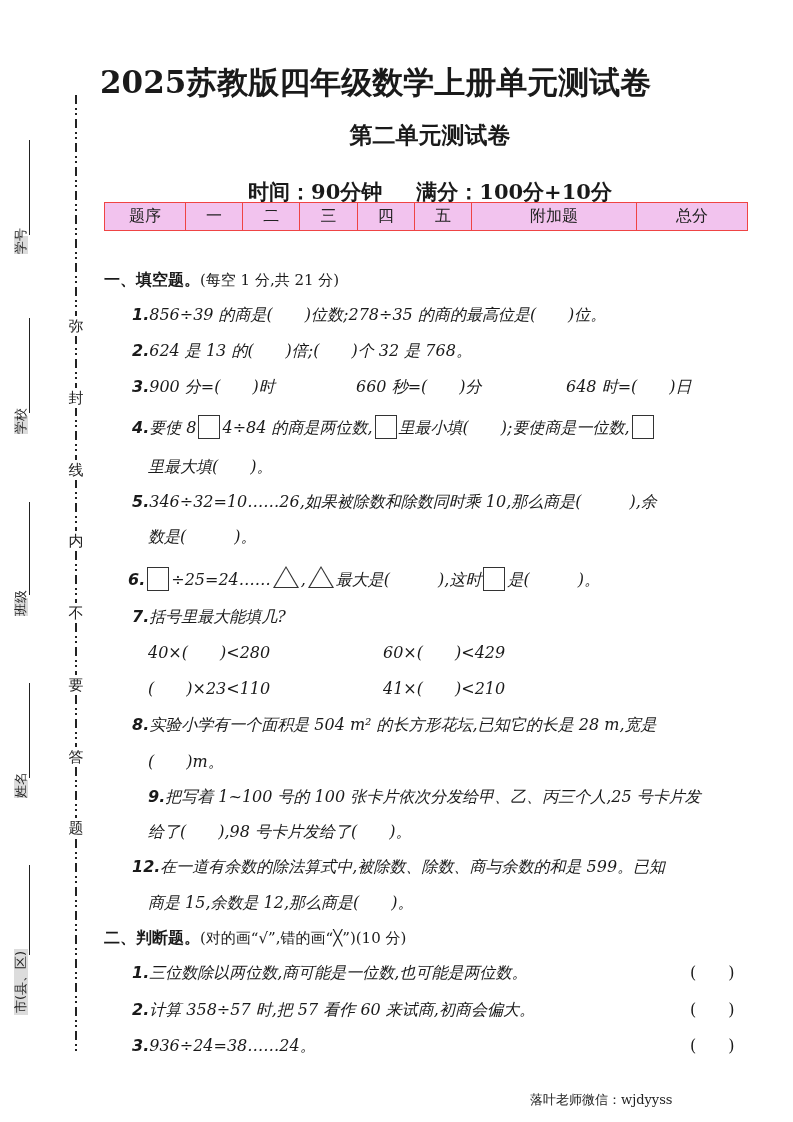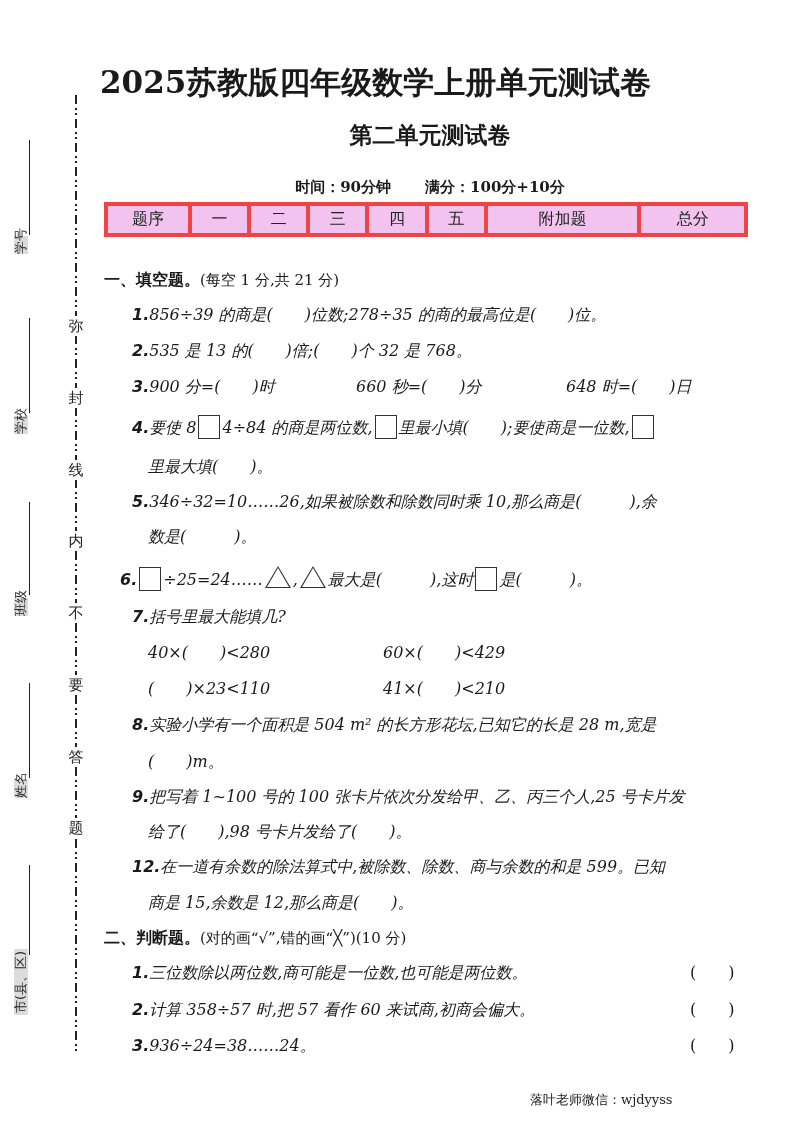--- a/index.html
+++ b/index.html
@@ -23,27 +23,27 @@
   .seal-char { position: absolute; left: 66px; width: 20px; height: 20px; background: #fff;
                font-family: "DejaVu Sans", sans-serif; font-size: 15px; text-align: center;
                line-height: 20px; color: #222; }
 
   
   .title { position: absolute; left: 100px; width: 660px; top: 62px; 
            font-family: "DejaVu Serif", serif; font-weight: bold; font-size: 31px; letter-spacing: 0px; }
   .subtitle { position: absolute; left: 100px; width: 660px; top: 120px; text-align: center;
               font-weight: bold; font-size: 23px; }
   .meta { position: absolute; left: 100px; width: 660px; top: 178px; text-align: center;
-          font-weight: bold; font-size: 15px; }
+          font-weight: bold; font-size: 21px; }
   .meta span + span { margin-left: 34px; }
 
   
   .score-table { position: absolute; left: 104px; top: 202px; width: 644px; border-collapse: collapse;
                  font-family: "DejaVu Sans", sans-serif; }
-  .score-table td { border: 4px solid #ef4444; height: 26px; text-align: center; font-size: 16px;
+  .score-table td { border: 1px solid #ef4444; height: 26px; text-align: center; font-size: 16px;
                     padding: 0; color: #222; }
   .score-table tr.head td { background: #f2c3ee; height: 27px; }
   .score-table tr.score td:first-child { background: #f2c3ee; }
   .score-table td:first-child { width: 80px; }
 
   
   .section { position: absolute; left: 104px; font-size: 16px; font-weight: bold;
              font-family: "DejaVu Sans", sans-serif; white-space: nowrap; }
   .section .note { font-weight: normal; font-family: "DejaVu Serif", serif; font-size: 15px; }
   .line { position: absolute; font-size: 16px; white-space: nowrap; letter-spacing: 0px; font-style: italic; }
@@ -112,57 +112,57 @@
 
 <div class="section" style="top:270px">
   <span>一、填空题。</span><span class="note">(每空 1 分,共 21 分)</span>
 </div>
 
 <div class="line" style="left:132px;top:305px">
   <span class="qn">1.</span><span>856÷39 的商是(　　)位数;278÷35 的商的最高位是(　　)位。</span>
 </div>
 
 <div class="line" style="left:132px;top:341px">
-  <span class="qn">2.</span><span>535 是 13 的(　　)倍;(　　)个 32 是 768。</span>
+  <span class="qn">2.</span><span>624 是 13 的(　　)倍;(　　)个 32 是 768。</span>
 </div>
 
 <div class="line" style="left:132px;top:377px">
   <span class="qn">3.</span><span>900 分=(　　)时</span>
 </div>
 <div class="line" style="left:356px;top:377px">660 秒=(　　)分</div>
 <div class="line" style="left:566px;top:377px">648 时=(　　)日</div>
 
 <div class="line" style="left:132px;top:415px">
   <span class="qn">4.</span><span>要使 8</span><span class="box"></span><span>4÷84 的商是两位数,</span><span class="box"></span><span>里最小填(　　);要使商是一位数,</span><span class="box"></span>
 </div>
 <div class="line" style="left:148px;top:457px">里最大填(　　)。</div>
 
 <div class="line" style="left:132px;top:492px">
   <span class="qn">5.</span><span>346÷32=10……26,如果被除数和除数同时乘 10,那么商是(　　　),余</span>
 </div>
 <div class="line" style="left:148px;top:527px">数是(　　　)。</div>
 
-<div class="line" style="left:120px;top:566px">
+<div class="line" style="left:128px;top:566px">
   <span class="qn">6.</span><span class="box"></span><span>÷25=24……</span><span class="tri"></span><span>,</span><span class="tri"></span><span>最大是(　　　),这时</span><span class="box"></span><span>是(　　　)。</span>
 </div>
 
 <div class="line" style="left:132px;top:607px">
   <span class="qn">7.</span><span>括号里最大能填几?</span>
 </div>
 <div class="line" style="left:148px;top:643px">40×(　　)&lt;280</div>
 <div class="line" style="left:383px;top:643px">60×(　　)&lt;429</div>
 <div class="line" style="left:148px;top:679px">(　　)×23&lt;110</div>
 <div class="line" style="left:383px;top:679px">41×(　　)&lt;210</div>
 
 <div class="line" style="left:132px;top:715px">
   <span class="qn">8.</span><span>实验小学有一个面积是 504 m² 的长方形花坛,已知它的长是 28 m,宽是</span>
 </div>
 <div class="line" style="left:148px;top:752px">(　　)m。</div>
 
-<div class="line" style="left:132px;top:787px">
+<div class="line" style="left:148px;top:787px">
   <span class="qn">9.</span><span>把写着 1~100 号的 100 张卡片依次分发给甲、乙、丙三个人,25 号卡片发</span>
 </div>
 <div class="line" style="left:148px;top:822px">给了(　　),98 号卡片发给了(　　)。</div>
 
 <div class="line" style="left:132px;top:857px">
   <span class="qn">12.</span><span>在一道有余数的除法算式中,被除数、除数、商与余数的和是 599。已知</span>
 </div>
 <div class="line" style="left:148px;top:893px">商是 15,余数是 12,那么商是(　　)。</div>
 
 <div class="section" style="top:928px">

